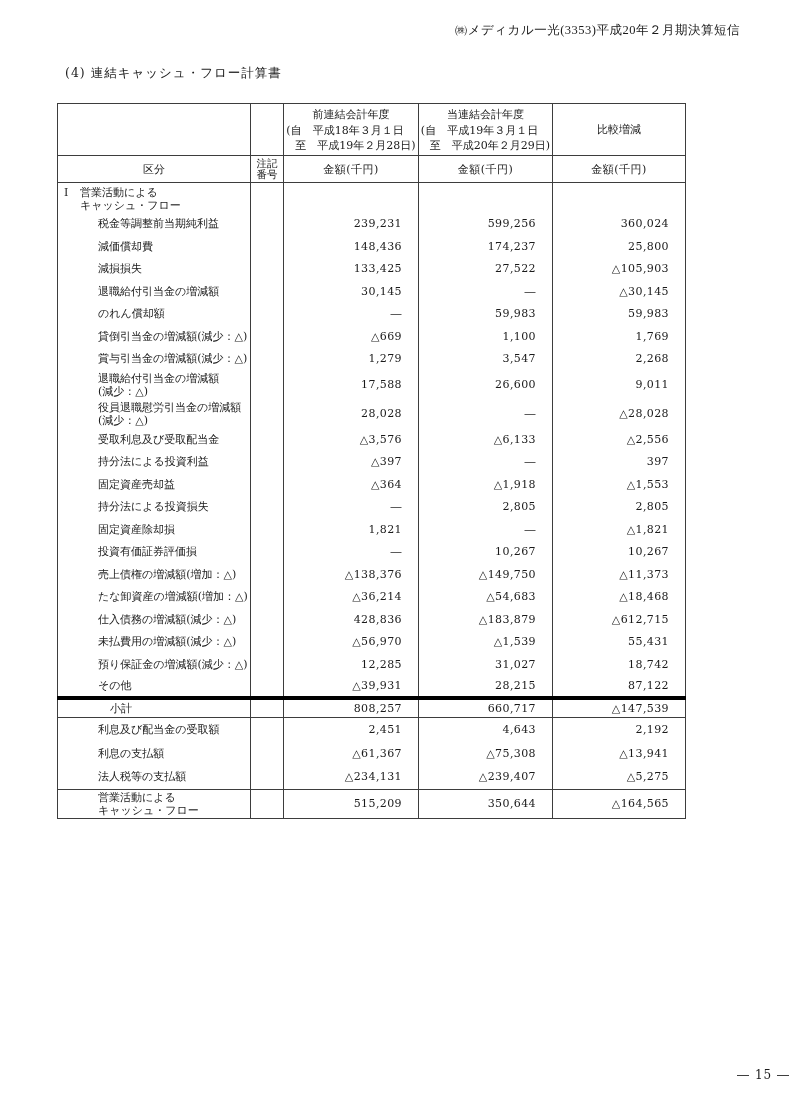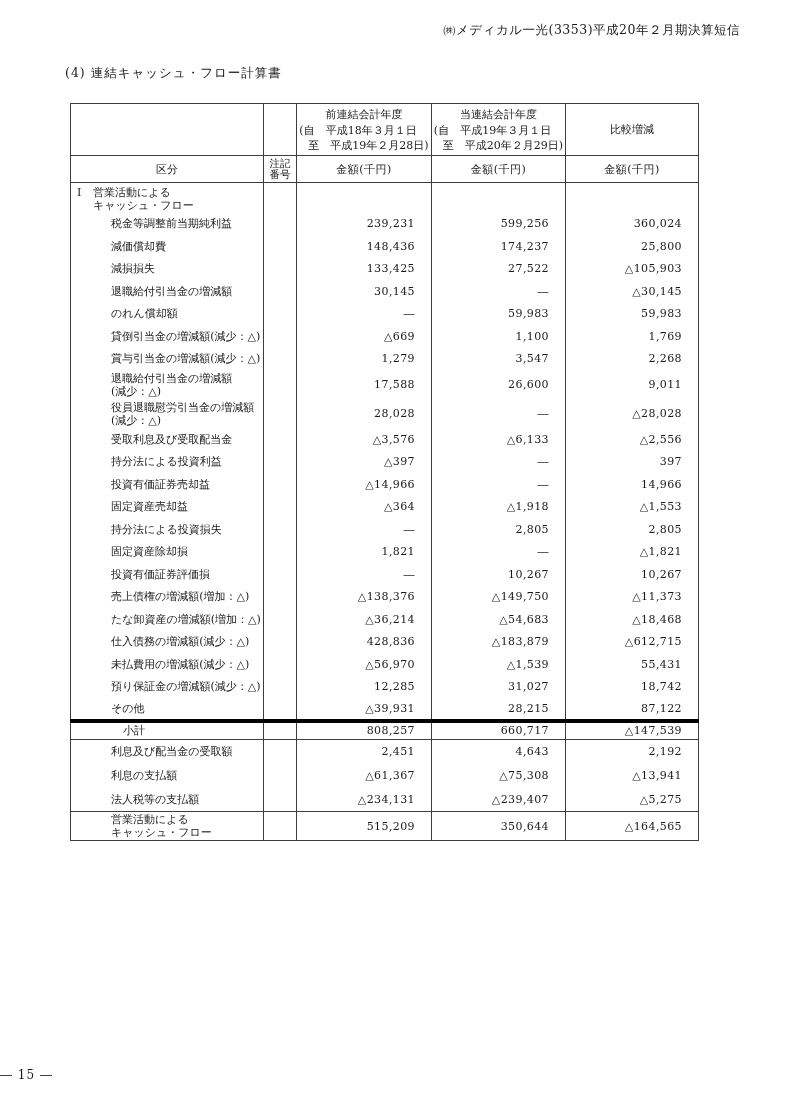--- a/index.html
+++ b/index.html
@@ -4,28 +4,28 @@
 <style>
   * { margin: 0; padding: 0; box-sizing: border-box; }
   html, body { background: #ffffff; }
   body {
     width: 790px; height: 1118px; position: relative;
     font-family: "DejaVu Serif", "Liberation Serif", serif;
     color: #1a1a1a;
   }
   .header-right {
     position: absolute; top: 22px; right: 50px;
-    font-size: 12.5px; letter-spacing: 0.5px; white-space: nowrap;
+    font-size: 12.5px; letter-spacing: 0.5px; white-space: nowrap; font-family: Liberation Serif, serif;
   }
   .doc-title {
     position: absolute; top: 65px; left: 65px;
     font-size: 12.5px; letter-spacing: 1px; white-space: nowrap;
   }
   table.cf {
-    position: absolute; left: 70px; top: 103px; width: 628px;
+    position: absolute; left: 57px; top: 103px; width: 628px;
     border-collapse: collapse; table-layout: fixed;
     font-size: 11px; border: 1px solid #3d3d3d;
   }
   table.cf td {
     border-left: 1px solid #3d3d3d; border-right: 1px solid #3d3d3d;
     vertical-align: middle; overflow: hidden;
   }
   thead td { border-bottom: 1px solid #3d3d3d; text-align: center; }
   tr.h-period { height: 52px; }
   tr.h-amount { height: 27px; }
@@ -49,21 +49,21 @@
   tr.item2 { height: 29px; }
   tr.subtotal { height: 19px; }
   tr.subtotal td { border-top: 4px solid #000000; border-bottom: 1px solid #3d3d3d; }
   tr.subtotal td.label { padding-left: 52px; }
   tr.group { height: 24px; }
   tr.total { height: 29px; }
   tr.total td { border-top: 1px solid #3d3d3d; }
 
   .footer {
     position: absolute; top: 1068px; left: 0; width: 790px;
-    text-align: left; font-size: 12px; letter-spacing: 1px;
+    text-align: right; font-size: 12px; letter-spacing: 1px;
   }
 </style>
 </head>
 <body>
 
 <div class="header-right">㈱メディカル一光(3353)平成20年２月期決算短信</div>
 
 <div class="doc-title">(4) 連結キャッシュ・フロー計算書</div>
 
 <table class="cf">
@@ -265,33 +265,20 @@
         </td>
         <td class="note"></td>
         <td class="num">△397</td>
         <td class="num">―</td>
         <td class="num">397</td>
       </tr>
       <tr class="item">
         <td class="label">
           <div class="label-flex">
             <span class="lab-text">
-              <div>投資有価証券売却益</div>
-            </span>
-          </div>
-        </td>
-        <td class="note"></td>
-        <td class="num">△14,966</td>
-        <td class="num">―</td>
-        <td class="num">14,966</td>
-      </tr>
-      <tr class="item">
-        <td class="label">
-          <div class="label-flex">
-            <span class="lab-text">
               <div>固定資産売却益</div>
             </span>
           </div>
         </td>
         <td class="note"></td>
         <td class="num">△364</td>
         <td class="num">△1,918</td>
         <td class="num">△1,553</td>
       </tr>
       <tr class="item">

